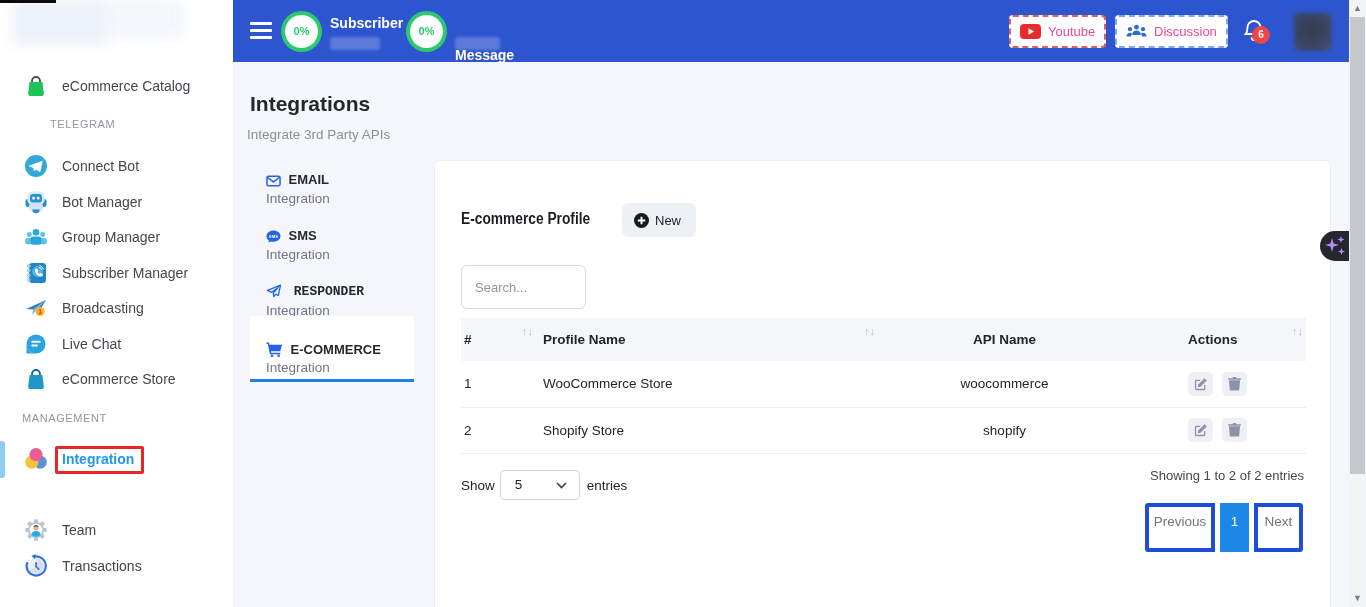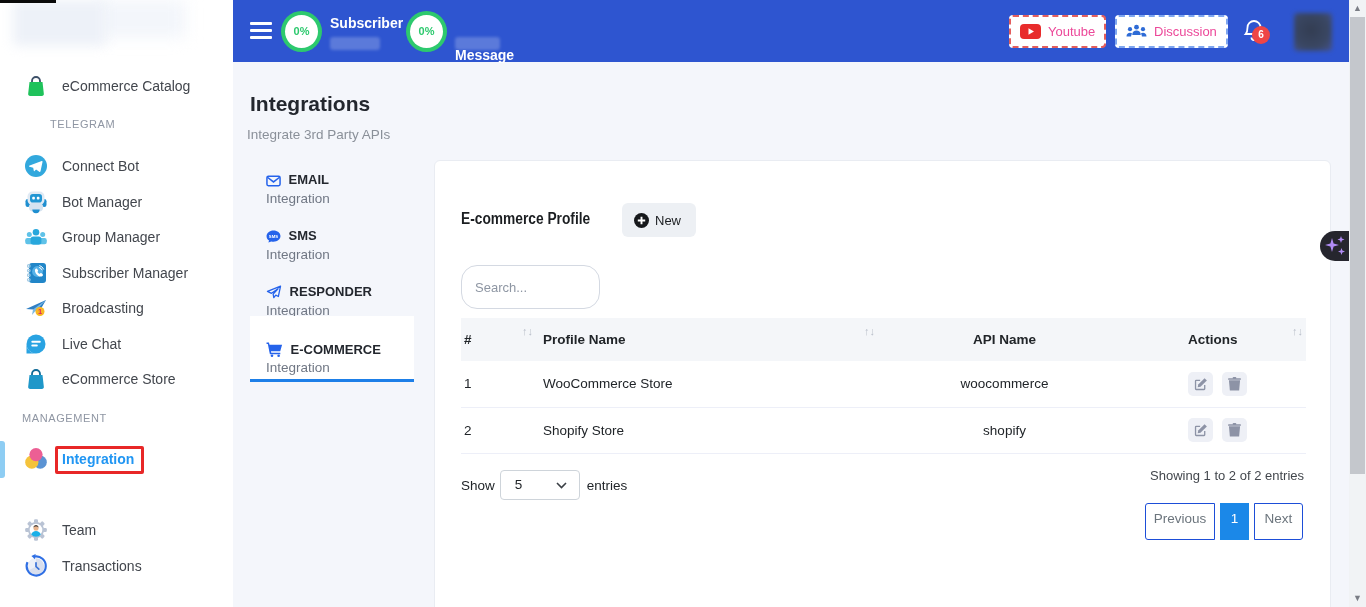--- a/index.html
+++ b/index.html
@@ -40,36 +40,36 @@
 .tab { position:absolute; left:0; width:164px; padding:0 0 0 16px; }
 .tab .t1 { position:absolute; left:16px; font-size:13px; font-weight:bold; color:#23272e; white-space:nowrap; }
 .tab .t1 svg { vertical-align:-3px; margin-right:4px; }
 .tab .t2 { position:absolute; left:16px; font-size:13.5px; color:#707784; }
 .tab.active { background:#ffffff; border-bottom:3px solid #1d7fe8; }
 
 
 #card { left:434px; top:160px; width:897px; height:470px; background:#fff; border:1px solid #e9ecf2; border-radius:6px; z-index:1; }
 .card-title { position:absolute; left:26px; top:49px; font-size:16px; font-weight:bold; color:#1b1e21; transform:scaleX(0.86); transform-origin:left; }
 .btn-new { position:absolute; left:187px; top:42px; width:74px; height:34px; background:#edf0f4; border-radius:6px; display:flex; align-items:center; justify-content:flex-start; padding-left:12px; font-size:13px; color:#1b1e21; }
-.search { position:absolute; left:26px; top:104px; width:139px; height:44px; border:1px solid #d4d9e2; border-radius:16px; background:#fff; }
+.search { position:absolute; left:26px; top:104px; width:125px; height:44px; border:1px solid #d4d9e2; border-radius:6px; background:#fff; }
 .search span { position:absolute; left:13px; top:14px; font-size:13px; color:#8e96a3; }
 table.dt { position:absolute; left:26px; top:157px; width:845px; border-collapse:collapse; font-size:13.5px; color:#212529; }
 table.dt th { background:#f4f6f9; font-weight:bold; text-align:left; height:43px; position:relative; }
 table.dt td { height:46px; border-bottom:1px solid #edeff8; }
 .sorticon { position:absolute; color:#b9bfca; font-size:11px; top:7px; }
 .col1 { width:79px; padding-left:3px; }
 .col2 { width:343px; padding-left:3px; }
 .col3 { width:243px; text-align:center !important; }
 .col4 { width:180px; padding-left:62px; }
 .act-btn { display:inline-block; width:25px; height:24px; background:#eef0f6; border-radius:5px; margin-right:5px; text-align:center; }
 .tfoot-left { position:absolute; left:26px; top:309px; font-size:13.5px; color:#212529; display:flex; align-items:center; }
 .sel { width:80px; height:30px; border:1px solid #ced4da; border-radius:4px; margin:0 7px 0 5px; position:relative; font-size:13.5px; }
 .tfoot-right { position:absolute; right:26px; top:307px; font-size:13px; color:#43474d; }
 .pager { position:absolute; right:27px; top:342px; display:flex; font-size:13.5px; }
-.pg { height:37px; line-height:29px; border:1px solid #1d4ed8; background:#fff; color:#6c757d; text-align:center; }
+.pg { height:49px; line-height:29px; border:4px solid #1d4ed8; background:#fff; color:#6c757d; text-align:center; }
 .pg.prev { width:70px; border-radius:3px 0 0 3px; }
 .pg.cur { width:29px; background:#1b88e8; border-color:#1b88e8; color:#fff; margin-left:5px; }
 .pg.next { width:49px; border-radius:0 3px 3px 0; margin-left:5px; }
 
 
 #sbar { right:0; top:0; width:17px; height:607px; background:#f1f3f5; z-index:10; }
 #sbar .thumb { position:absolute; left:1px; top:17px; width:15px; height:457px; background:#c4c7cc; }
 #sbar .arr { position:absolute; left:4px; width:9px; height:9px; color:#7a7d85; font-size:9px; line-height:9px; }
 
 
@@ -133,21 +133,21 @@
       <div class="t2" style="top:29px;">Integration</div>
     </div>
     <div class="tab" style="top:157px; height:57px;">
       <div class="t1" style="top:9px;"><svg width="15" height="13" viewBox="0 0 16 14">
             <path d="M8 0.5 C3.8 0.5 0.5 3.2 0.5 6.6 c0 1.9 1 3.6 2.7 4.7 L2.5 13.5 l3.2-1.2 c.7.2 1.5.3 2.3.3 4.2 0 7.5-2.7 7.5-6.1 S12.2 0.5 8 0.5 Z" fill="#2563eb"></path>
             <text x="8" y="9" font-size="4.6" fill="#fff" text-anchor="middle" font-weight="bold">SMS</text>
           </svg> SMS</div>
       <div class="t2" style="top:28px;">Integration</div>
     </div>
     <div class="tab" style="top:214px; height:57px;">
-      <div class="t1" style="top:8px;"><svg width="16" height="14" viewBox="0 0 17 15" fill="none" stroke="#2563eb" stroke-width="1.4">
+      <div class="t1" style="top:8px;font-family:Liberation Mono, monospace;"><svg width="16" height="14" viewBox="0 0 17 15" fill="none" stroke="#2563eb" stroke-width="1.4">
             <path d="M15.5 1.2 L1.5 6.8 L5.8 8.9 L12.8 4 L7.6 9.8 L8.3 13.5 L10.4 10.9 L13.2 12.3 Z" stroke-linejoin="round"></path>
           </svg> RESPONDER</div>
       <div class="t2" style="top:27px;">Integration</div>
     </div>
     <div class="tab active" style="top:254px; height:66px;">
       <div class="t1" style="top:26px;"><svg width="17" height="15" viewBox="0 0 18 16" fill="#2563eb">
             <path d="M0.5 0.5 h2.6 l.6 2.4 h13.4 l-2 7 H5.2 L5.5 11.4 h9.7 v1.6 H4.1 L3.4 9.8 1.9 2.1 H0.5 Z"></path>
             <circle cx="6.3" cy="14.6" r="1.4"></circle>
             <circle cx="13.4" cy="14.6" r="1.4"></circle>
           </svg> E-COMMERCE</div>

